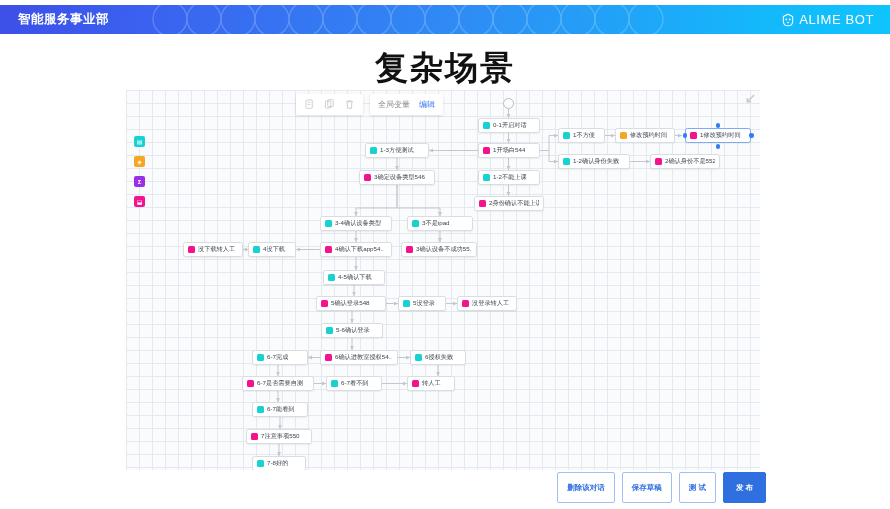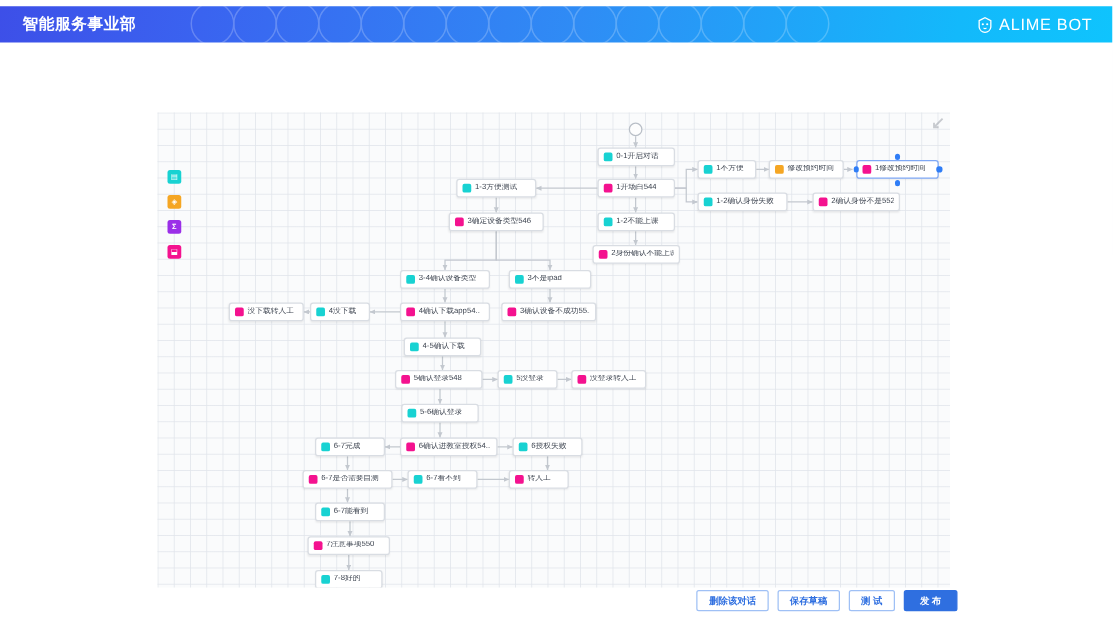--- a/index.html
+++ b/index.html
@@ -95,21 +95,21 @@
   }
 
   
   .edges { position:absolute; left:0; top:0; width:634px; height:380px; z-index:2; }
 
   
   .footer {
     position:absolute; right:124px; top:472px; display:flex; gap:7px; align-items:center;
   }
   .btn {
-    height:17px; padding:0 9px; border-radius:2px; font-size:7.5px;
+    height:31px; padding:0 9px; border-radius:2px; font-size:7.5px;
     display:flex; align-items:center; justify-content:center;
     border:1px solid #9fc0f5; background:#fff; color:#2f6fe0; white-space:nowrap;
     font-weight:bold;
   }
   .btn.primary { background:#2f6fe0; border-color:#2f6fe0; color:#fff; padding:0 12px; }
 
   .watermark {
     position:absolute; left:648px; top:486px;
     font-size:14px; color:#c9ccd1; letter-spacing:.2px; white-space:nowrap;
     font-family:"Liberation Sans", sans-serif;
@@ -145,23 +145,43 @@
       <svg width="14" height="14" viewBox="0 0 24 24">
         <path d="M4 6 L12 2 L20 6 L20 15 A8 8 0 0 1 12 22 A8 8 0 0 1 4 15 Z" fill="none" stroke="#ffffff" stroke-width="1.8"></path>
         <circle cx="9" cy="11" r="1.5" fill="#ffffff"></circle>
         <circle cx="15" cy="11" r="1.5" fill="#ffffff"></circle>
         <path d="M10 16 Q12 18 14 16" fill="none" stroke="#ffffff" stroke-width="1.5"></path>
       </svg>
       <span class="brand-text">ALIME BOT</span>
     </div>
   </div>
 
+  <div class="page-title">复杂场景</div>
 
   <div class="canvas">
 
+    <div class="canvas-toolbar">
+      <div class="tool-group">
+        <svg class="tool-ico" viewBox="0 0 16 16">
+          <rect x="3" y="1.5" width="9" height="12" rx="1" fill="none" stroke="#9aa0a8" stroke-width="1.3"></rect>
+          <path d="M5.5 5h4M5.5 8h4" stroke="#9aa0a8" stroke-width="1.1"></path>
+        </svg>
+        <svg class="tool-ico" viewBox="0 0 16 16">
+          <rect x="2" y="3" width="8" height="10" rx="1" fill="none" stroke="#9aa0a8" stroke-width="1.3"></rect>
+          <rect x="5.5" y="1" width="8" height="10" rx="1" fill="none" stroke="#9aa0a8" stroke-width="1.3"></rect>
+        </svg>
+        <svg class="tool-ico" viewBox="0 0 16 16">
+          <path d="M3 4h10M6 4V2.5h4V4M4.5 4l.7 9.5h5.6L11.5 4" fill="none" stroke="#9aa0a8" stroke-width="1.3"></path>
+        </svg>
+      </div>
+      <div class="tool-group">
+        <span class="gv-text">全局变量</span>
+        <span class="gv-edit">编辑</span>
+      </div>
+    </div>
 
     <svg class="canvas-collapse" viewBox="0 0 12 12">
       <path d="M11 1 L3.5 8.5 M3.5 4.5 V8.5 H7.5" fill="none" stroke="#8b9099" stroke-width="1.6"></path>
     </svg>
 
     <div class="start-dot" style="left:377px; top:8px;"></div>
 
     <svg class="edges">
       <defs>
         <marker id="ar" markerWidth="5" markerHeight="5" refX="4.2" refY="2" orient="auto">

